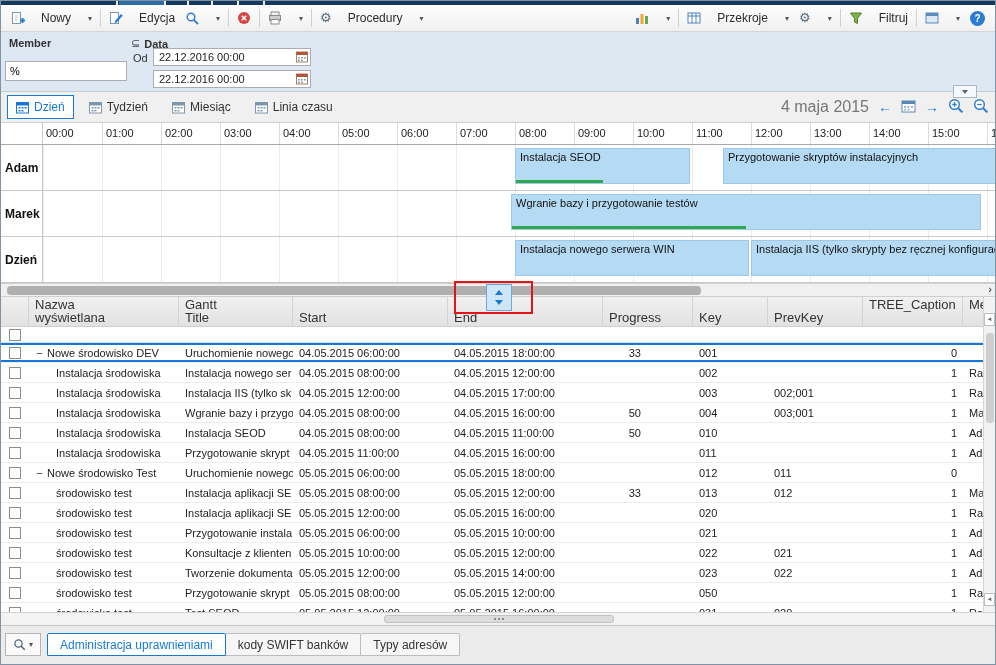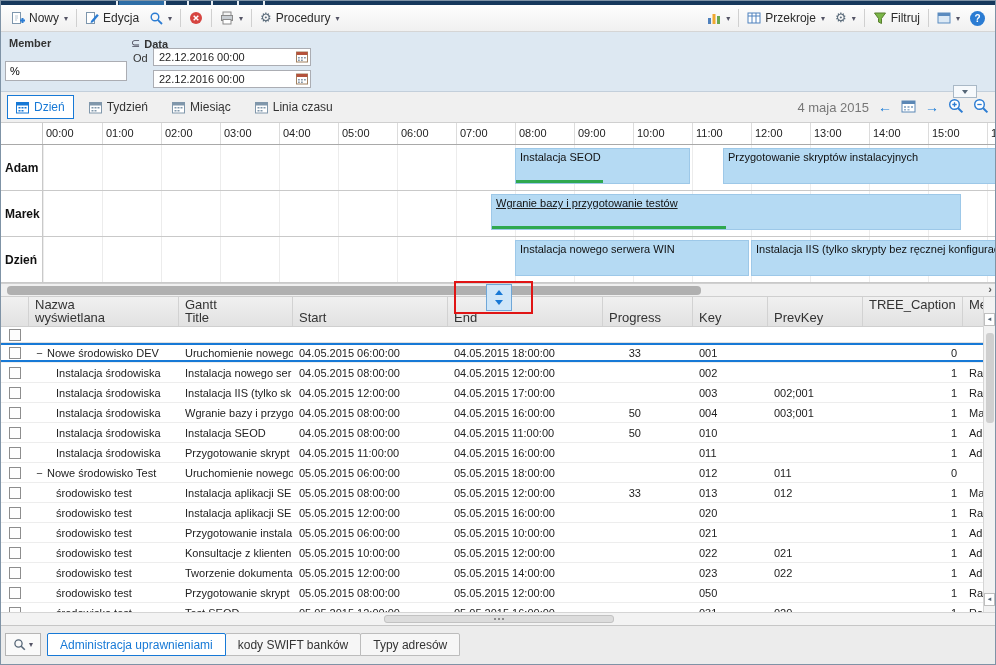--- a/index.html
+++ b/index.html
@@ -8,21 +8,21 @@
   .app { position:relative; width:996px; height:665px; border:1px solid #7f93a6; overflow:hidden; background:#fff; font-size:11px; color:#222; }
 
   
   .top-strip { position:absolute; left:0; top:0; width:100%; height:4px; background:#16385c; }
   .top-strip .lite { position:absolute; top:0; height:4px; background:#2d6da6; }
   .top-strip .gap { position:absolute; top:0; width:2px; height:4px; background:#e8eef4; }
 
   
   .toolbar { position:absolute; left:0; top:4px; width:100%; height:27px; background:linear-gradient(#fdfdfd,#f0f0f0); border-bottom:1px solid #d5d5d5; display:flex; align-items:center; justify-content:space-between; padding:0 5px; }
   .tb-group { display:flex; align-items:center; }
-  .tb-btn { display:flex; align-items:center; gap:4px; height:22px; padding:0 5px; font-size:12px; color:#2b2b2b; }
+  .tb-btn { display:flex; align-items:center; gap:16px; height:22px; padding:0 5px; font-size:12px; color:#2b2b2b; }
   .tb-sep { width:1px; height:18px; background:#d0d0d0; margin:0 3px; }
   .chev { font-size:8px; color:#556; margin-left:1px; }
   .icon { display:inline-flex; align-items:center; justify-content:center; }
   .gear-glyph { font-size:13px; color:#5a6b7a; line-height:14px; }
   .help-badge { width:15px; height:15px; border-radius:50%; background:#2b7cd3; color:#fff; font-size:10px; font-weight:bold; display:flex; align-items:center; justify-content:center; }
 
   
   .filter-panel { position:absolute; left:0; top:31px; width:100%; height:60px; background:#dde8f2; border-bottom:1px solid #c3cfdb; }
   .flabel { position:absolute; font-size:11px; font-weight:bold; color:#333; }
   .member-label { left:8px; top:5px; }
@@ -34,21 +34,21 @@
   .date-field { position:absolute; left:152px; width:158px; height:18px; background:#fff; border:1px solid #abadb3; display:flex; align-items:center; justify-content:space-between; padding:0 2px 0 5px; font-size:11px; }
   .df1 { top:16px; } .df2 { top:38px; }
   .panel-collapse { position:absolute; right:18px; top:84px; width:24px; height:13px; background:#f6f9fc; border:1px solid #a9b8c6; display:flex; align-items:center; justify-content:center; z-index:6; }
 
   
   .sched-toolbar { position:absolute; left:0; top:91px; width:100%; height:31px; background:#f0f0f0; border-bottom:1px solid #cfcfcf; display:flex; align-items:center; justify-content:space-between; padding:0 6px; }
   .view-tabs { display:flex; align-items:center; gap:6px; }
   .vtab { display:flex; align-items:center; gap:5px; height:24px; padding:0 8px; border:1px solid transparent; font-size:12px; color:#333; }
   .vtab.active { background:#fff; border-color:#1779d6; color:#1779d6; }
   .date-nav { display:flex; align-items:center; gap:9px; }
-  .date-nav .date-label { color:#777; font-size:13px; }
+  .date-nav .date-label { color:#777; font-size:16px; }
   .nav-arrow { color:#1779d6; font-size:14px; line-height:14px; }
 
   
   .scheduler { position:absolute; left:0; top:122px; width:100%; height:160px; background:#fff; overflow:hidden; }
   .time-header { display:flex; height:22px; border-bottom:1px solid #a9a9a9; }
   .corner { flex:0 0 42px; border-right:1px solid #c9c9c9; }
   .time-scale { display:flex; flex:1; overflow:hidden; }
   .hcell { flex:0 0 59px; border-left:1px solid #dcdcdc; padding:4px 0 0 3px; font-size:11px; color:#222; white-space:nowrap; }
   .hcell:first-child { border-left:none; }
   .srow { display:flex; height:46px; border-bottom:1px solid #c9c9c9; }
@@ -412,21 +412,21 @@
               <div class="tprog" style="width: 50%;"></div>
             </div>
             <div class="task" style="left: 680px; width: 293px;">
               <span class="ttitle">Przygotowanie skryptów instalacyjnych</span>
             </div>
           </div>
         </div>
         <div class="srow">
           <div class="rname">Marek</div>
           <div class="rtrack">
-            <div class="task" style="left: 448px; width: 470px; text-decoration: underline;">
+            <div class="task" style="left: 468px; width: 470px;">
               <span class="ttitle">Wgranie bazy i przygotowanie testów</span>
               <div class="tprog" style="width: 50%;"></div>
             </div>
           </div>
         </div>
         <div class="srow">
           <div class="rname">Dzień</div>
           <div class="rtrack">
             <div class="task" style="left: 472px; width: 234px;">
               <span class="ttitle">Instalacja nowego serwera WIN</span>

